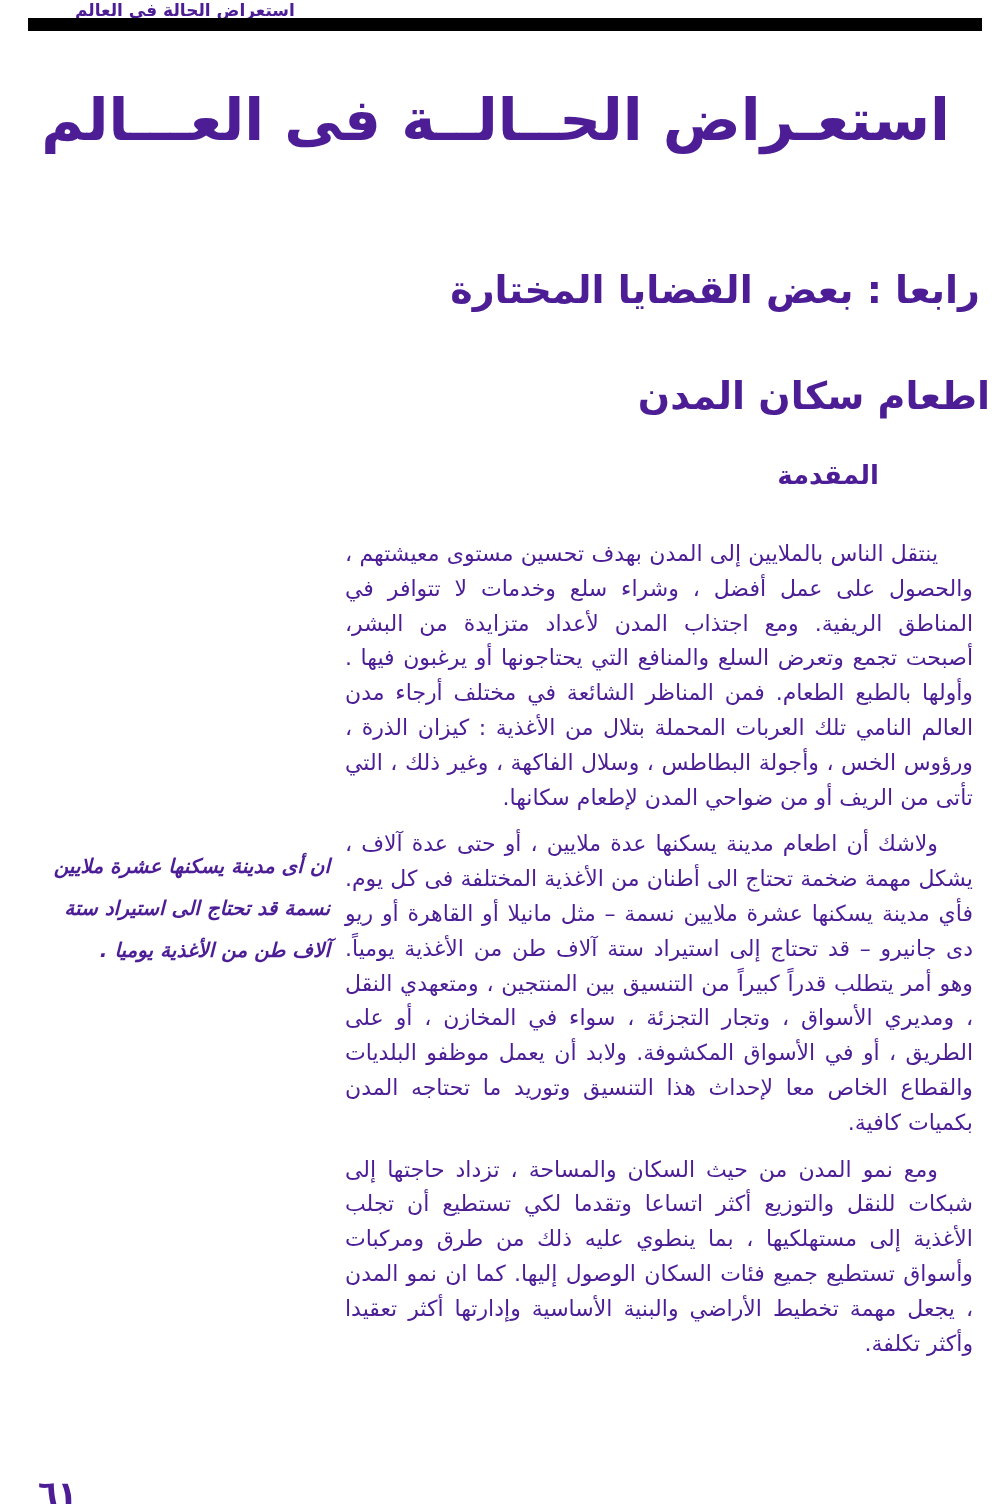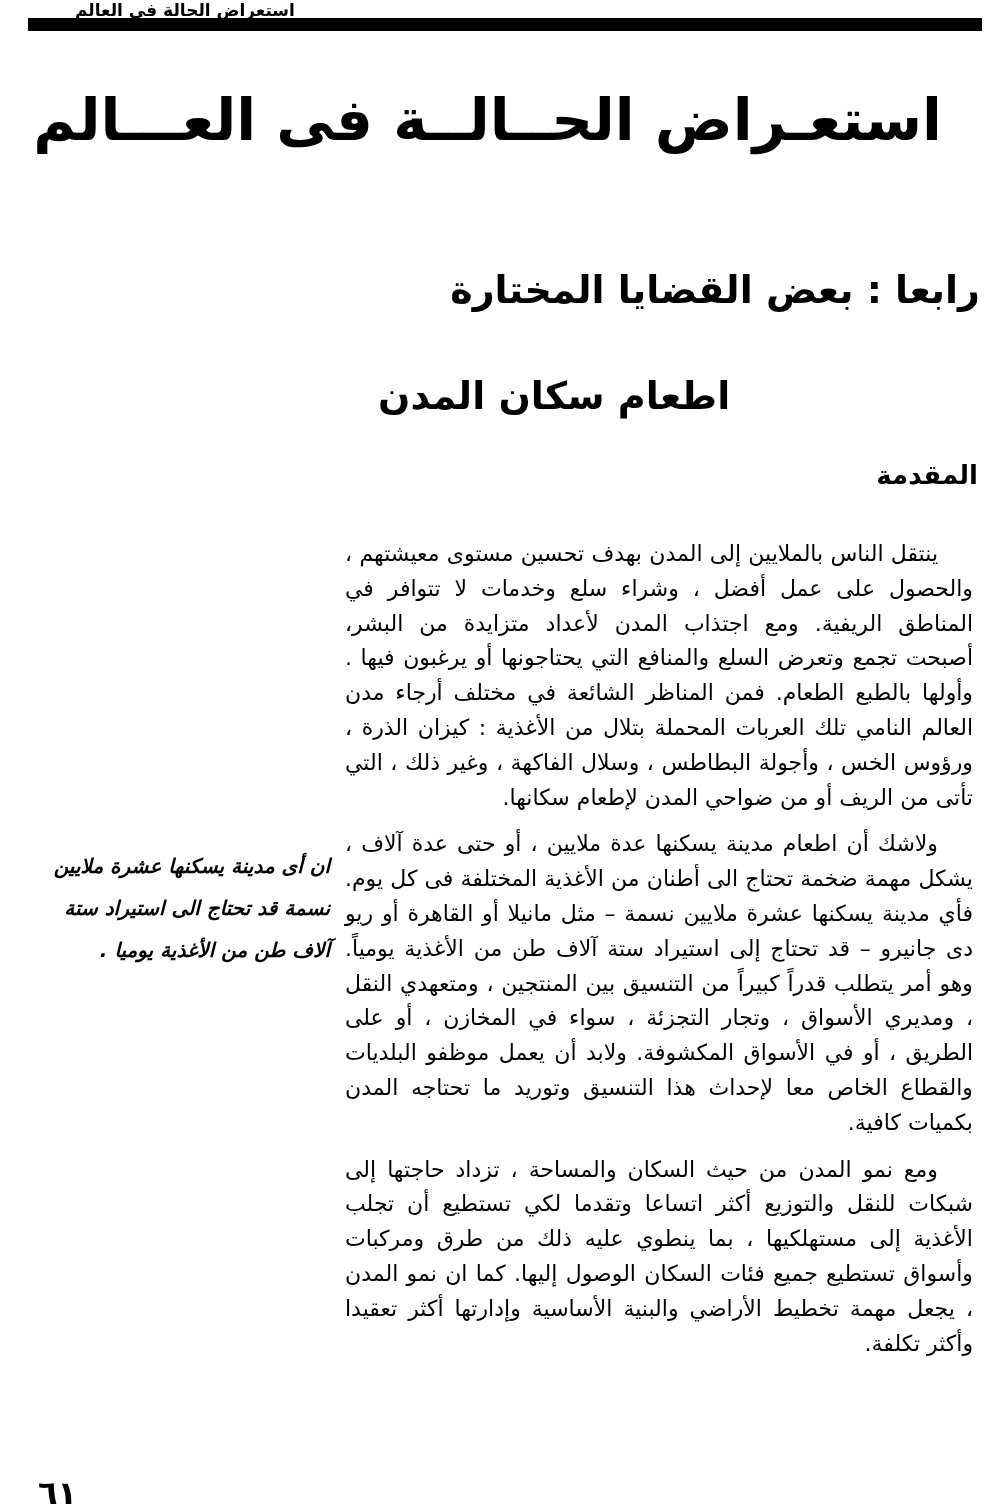--- a/index.html
+++ b/index.html
@@ -2,21 +2,21 @@
 <html lang="ar"><head>
 <meta charset="utf-8">
 <style>
   * { box-sizing: border-box; margin: 0; padding: 0; }
   html, body { background: #ffffff; }
   .page {
     position: relative;
     width: 1000px;
     height: 1511px;
     background: #ffffff;
-    color: #000000;
+    color: #4c1d95;
     overflow: hidden;
     font-family: "DejaVu Sans", sans-serif;
     margin: 0 auto;
   }
   .rtl { direction: rtl; unicode-bidi: embed; }
 
   .running-header {
     position: absolute;
     top: 0px;
     left: 75px;
@@ -29,55 +29,55 @@
     position: absolute;
     top: 18px;
     left: 28px;
     width: 954px;
     height: 13px;
     background: #000000;
   }
   .main-title {
     position: absolute;
     top: 86px;
-    left: 92px;
+    left: 100px;
     width: 850px;
     font-size: 58px;
     font-weight: bold;
     text-align: left;
     white-space: nowrap;
   }
   .section-title {
     position: absolute;
     top: 268px;
     right: 20px;
     width: 700px;
     font-size: 38px;
     font-weight: bold;
     text-align: right;
     white-space: nowrap;
   }
   .article-title {
     position: absolute;
     top: 374px;
-    right: 22px;
+    right: 10px;
     width: 600px;
     font-size: 38px;
     font-weight: bold;
-    text-align: left;
+    text-align: right;
     white-space: nowrap;
   }
   .intro-heading {
     position: absolute;
     top: 460px;
     right: 22px;
     width: 300px;
     font-size: 26px;
     font-weight: bold;
-    text-align: right;
+    text-align: center;
   }
   .body-text {
     position: absolute;
     top: 525px;
     right: 15px;
     width: 652px;
     height: 950px;
     font-size: 22px;
     line-height: 34.8px;
     text-align: justify;

